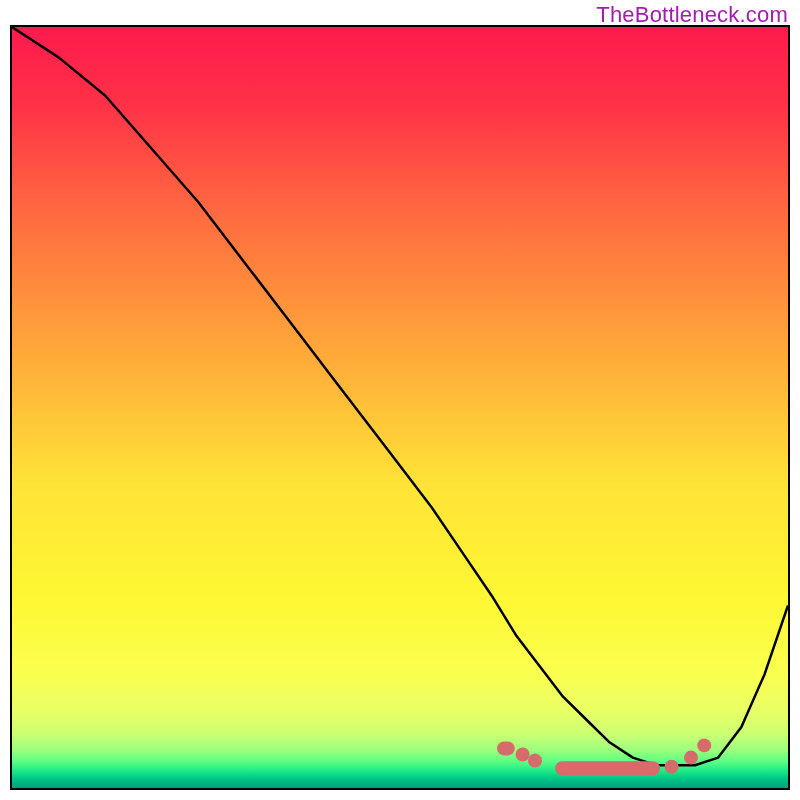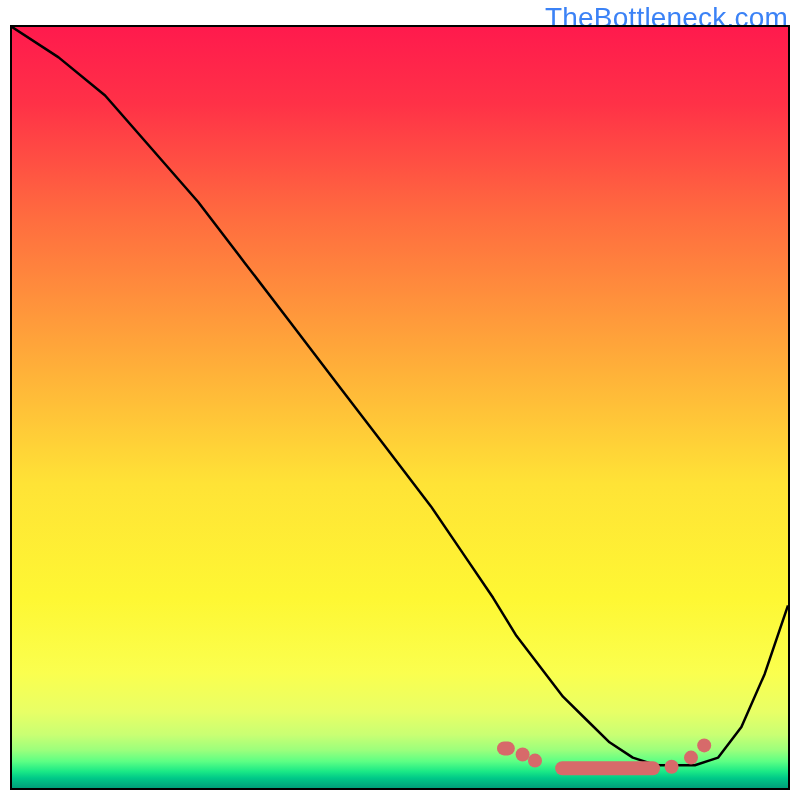--- a/index.html
+++ b/index.html
@@ -29,23 +29,23 @@
   }
   .gradient {
     position: absolute;
     inset: 0;
     
   }
   .watermark {
     position: absolute;
     top: 2px;
     right: 12px;
-    font-size: 28px;
+    font-size: 22px;
     font-weight: 500;
-    color: #3b82f6;
+    color: #a21caf;
     letter-spacing: 0.2px;
   }
   svg.curve {
     position: absolute;
     inset: 0;
     width: 100%;
     height: 100%;
   }
   .curve-path {
     fill: none;

